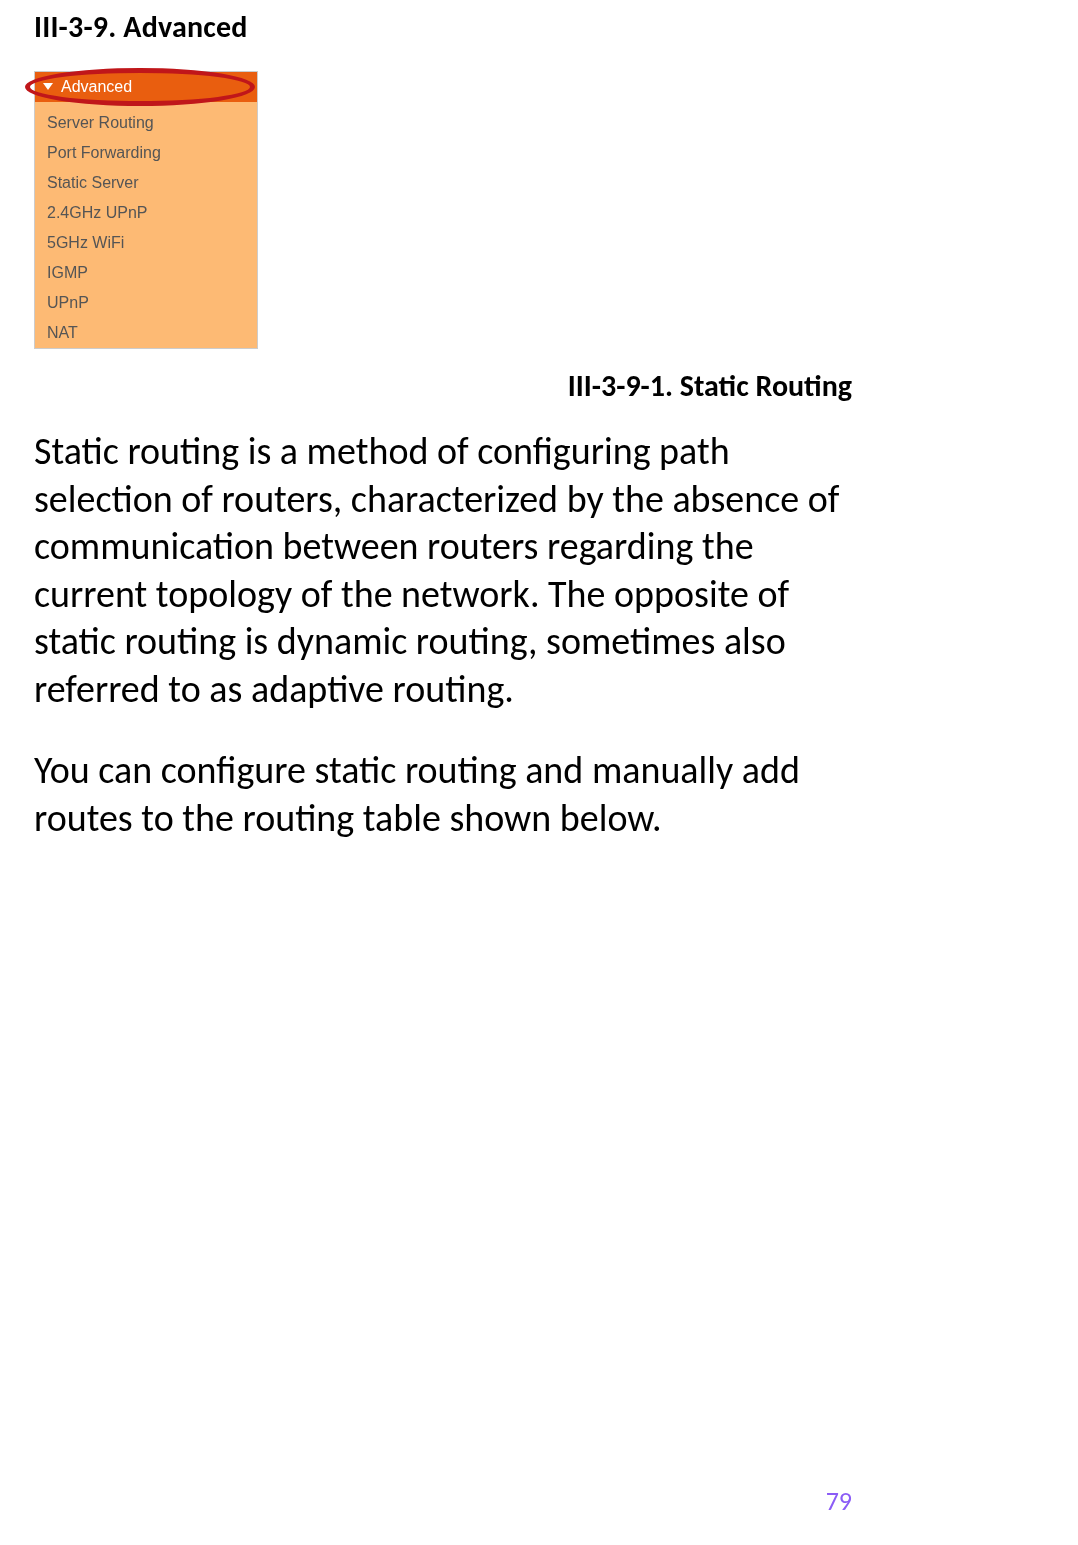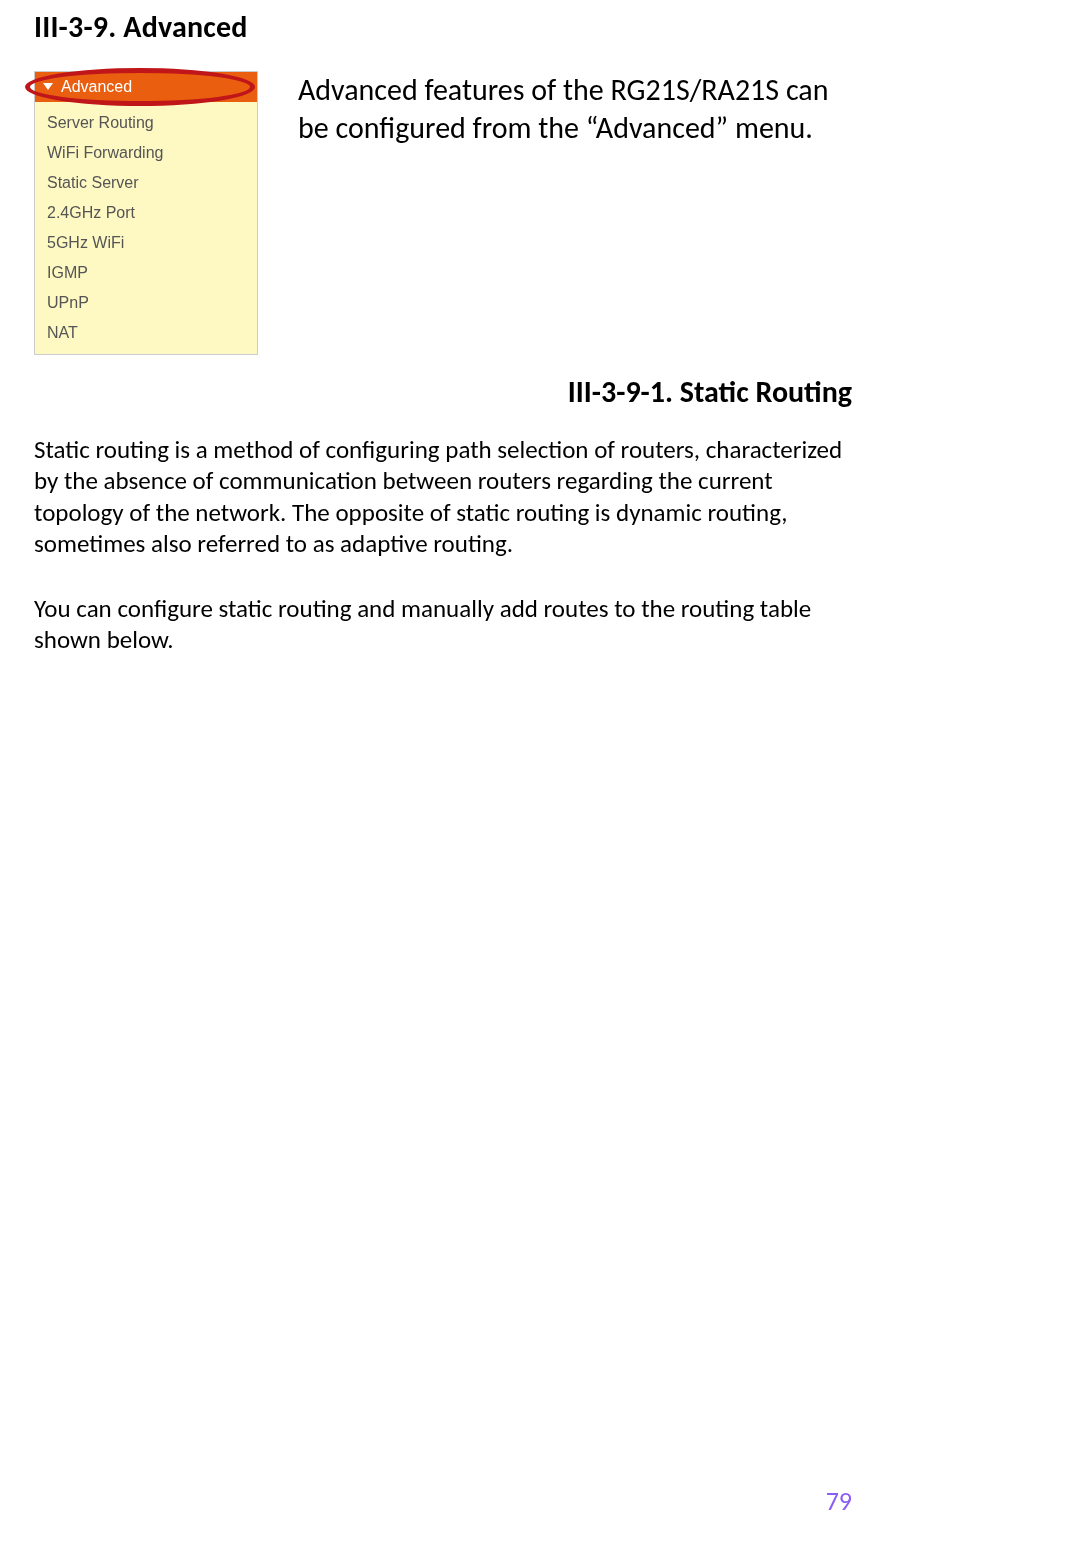--- a/index.html
+++ b/index.html
@@ -28,24 +28,23 @@
     margin: 18px 0 24px 0;
     text-align: right;
   }
   .float-row {
     display: flex;
     align-items: flex-start;
   }
   .menu-box {
     border: 1px solid #cccccc;
     width: 222px;
-    background: #fef9c3;
+    background: #fdba74;
     margin-right: 40px;
     flex: 0 0 auto;
-    padding-bottom: 6px;
   }
   .menu-header-wrap {
     position: relative;
     height: 36px;
   }
   .menu-header {
     background: #e95e0f;
     color: #ffffff;
     height: 30px;
     line-height: 30px;
@@ -84,21 +83,21 @@
     font-size: 16px;
     padding: 6px 0 6px 12px;
   }
   .intro-text {
     font-size: 30px;
     line-height: 1.25;
     flex: 1 1 auto;
     padding-top: 0;
   }
   .body-para {
-    font-size: 25px;
+    font-size: 38px;
     line-height: 1.25;
     margin: 0 0 34px 0;
   }
   .page-number {
     position: absolute;
     bottom: 28px;
     right: 40px;
     font-size: 26px;
     color: #8b5cf6;
   }
@@ -111,29 +110,28 @@
   <h1 class="heading-1">III-3-9.  Advanced</h1>
 
   <div class="float-row">
     <div class="menu-box">
       <div class="menu-header-wrap">
         <div class="menu-caret"></div>
         <div class="menu-header">Advanced</div>
         <div class="red-ellipse"></div>
       </div>
       <div class="menu-item">Server Routing</div>
-      <div class="menu-item">WiFi Forwarding</div>
+      <div class="menu-item">Port Forwarding</div>
       <div class="menu-item">Static Server</div>
-      <div class="menu-item">2.4GHz Port</div>
+      <div class="menu-item">2.4GHz UPnP</div>
       <div class="menu-item">5GHz WiFi</div>
       <div class="menu-item">IGMP</div>
       <div class="menu-item">UPnP</div>
       <div class="menu-item">NAT</div>
     </div>
-    <div class="intro-text">Advanced features of the RG21S/RA21S can be configured from the “Advanced” menu.</div>
   </div>
 
   <h2 class="heading-2">III-3-9-1.    Static Routing</h2>
 
   <p class="body-para">Static routing is a method of configuring path selection of routers, characterized by the absence of communication between routers regarding the current topology of the network. The opposite of static routing is dynamic routing, sometimes also referred to as adaptive routing.</p>
   <p class="body-para">You can configure static routing and manually add routes to the routing table shown below.</p>
 
   <div class="page-number">79</div>
 </div>
 

